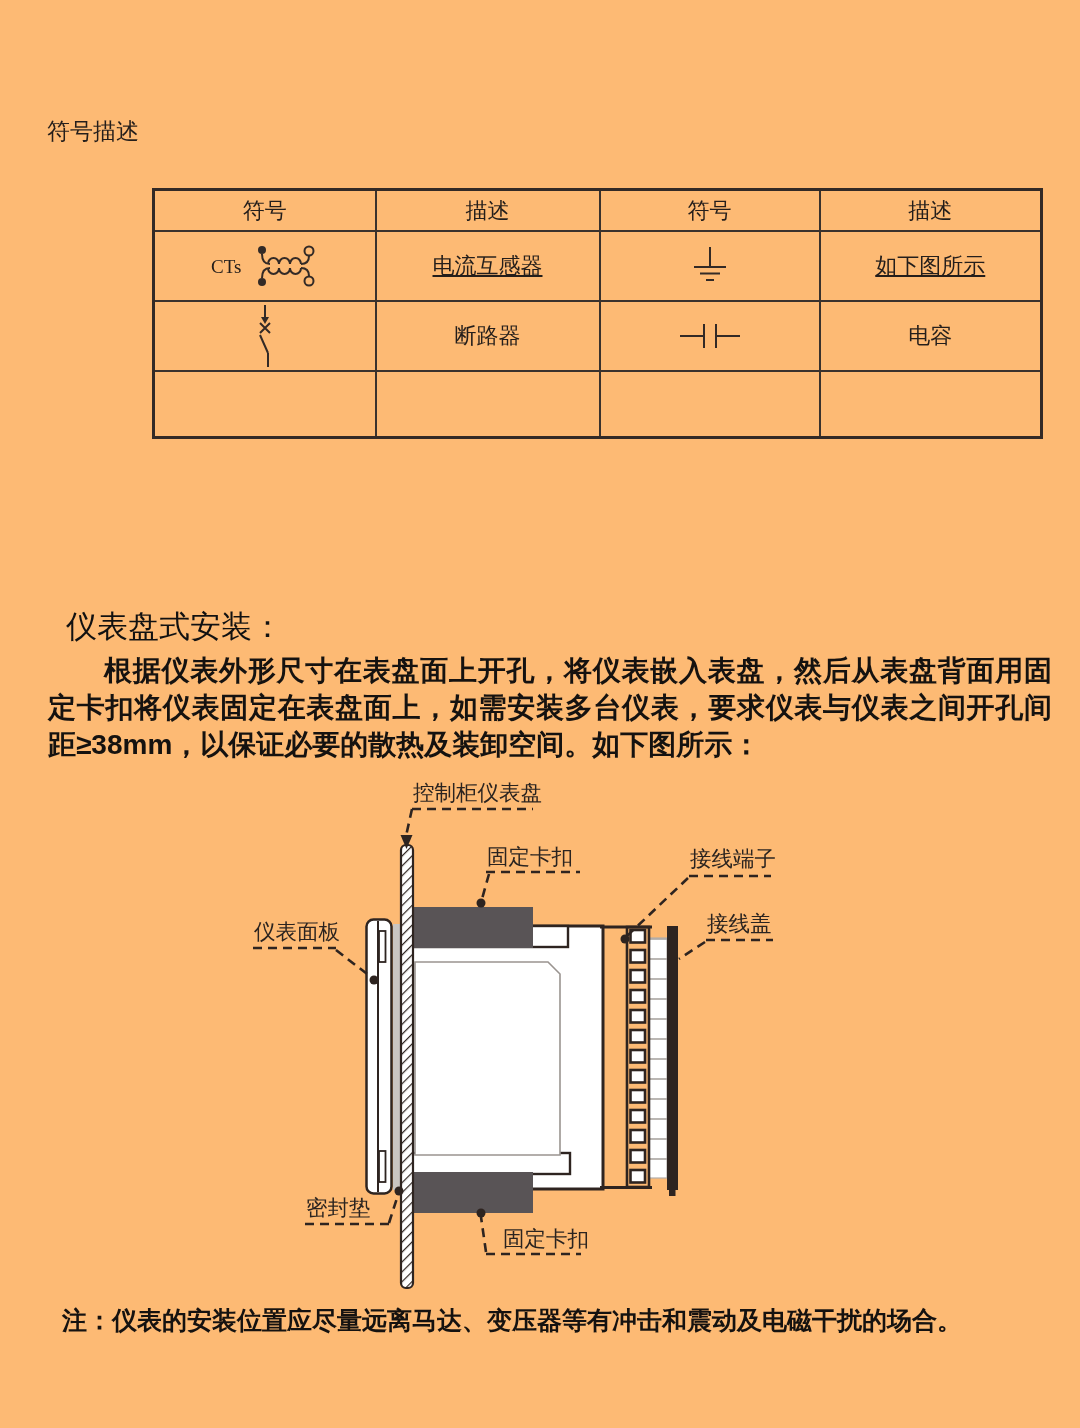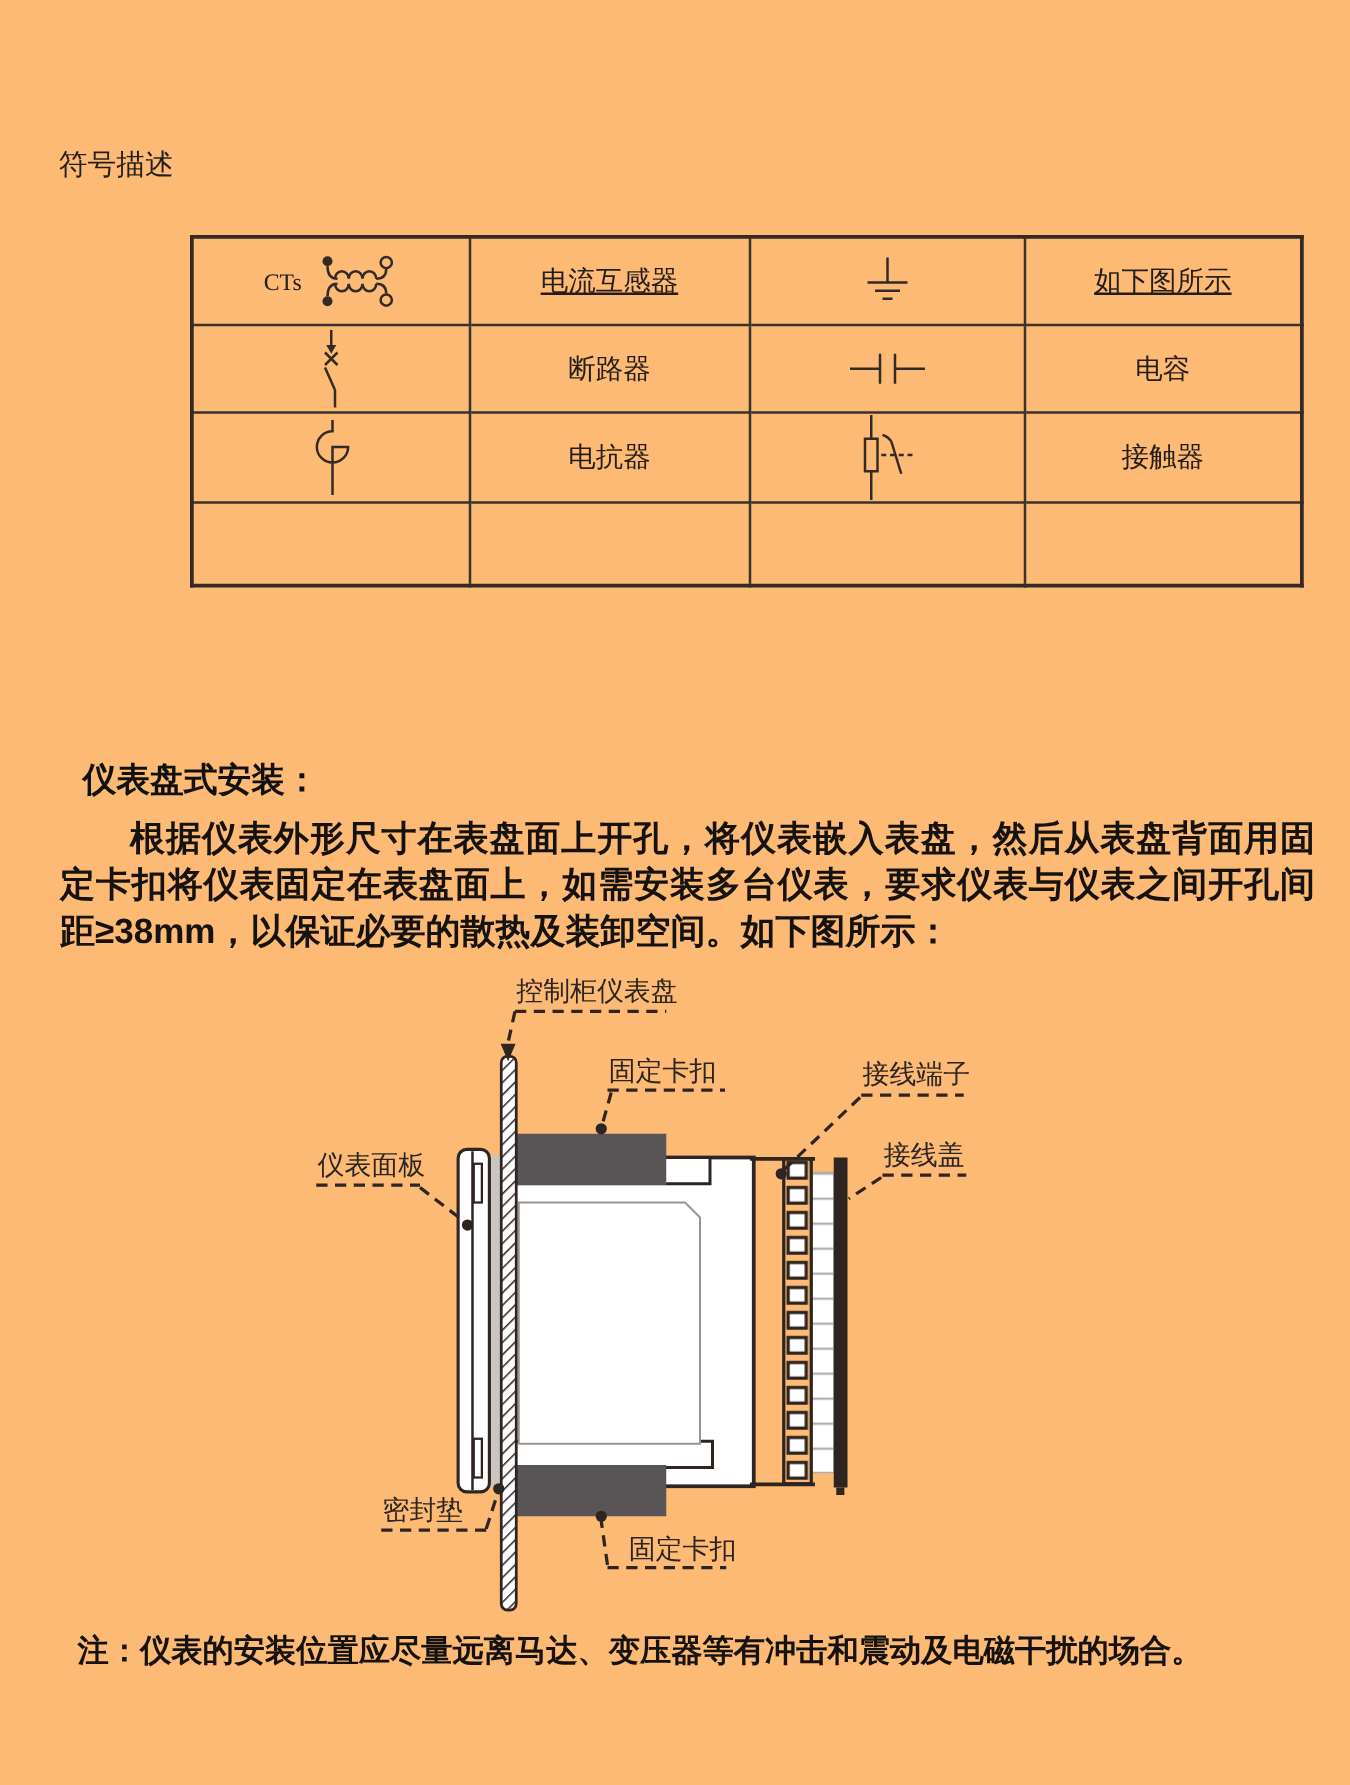--- a/index.html
+++ b/index.html
@@ -15,21 +15,21 @@
   table.symbols td{border:2px solid #3a322d;text-align:center;vertical-align:middle;
                    font-family:"Liberation Serif",serif;font-size:22px;color:#241e1b;padding:0;}
   tr.hrow td{height:39px;}
   tr.r1 td{height:68px;text-decoration:underline;}
   tr.r2 td{height:68px;}
   tr.r3 td{height:69px;}
   tr.r4 td{height:64px;}
   col.c1{width:222px;}col.c2{width:224px;}col.c3{width:220px;}col.c4{width:222px;}
   .symcell svg{display:block;margin:0 auto;}
 
-  .install-title{position:absolute;left:66px;top:606px;font-size:27px;font-weight:700;color:#111;}
+  .install-title{position:absolute;left:66px;top:606px;font-size:31px;font-weight:400;color:#111;}
   .install-par{position:absolute;left:48px;top:652px;width:1004px;font-size:28px;
                line-height:37px;font-weight:600;color:#151210;text-indent:2em;text-align:justify;}
   .bottom-note{position:absolute;left:62px;top:1304px;width:990px;font-size:25px;
                font-weight:600;color:#151210;}
 
   svg.diagram{position:absolute;left:0;top:770px;}
   svg .ln{stroke:#2e2420;fill:none;}
   svg .lead{stroke:#2e2420;fill:none;stroke-width:2.6;stroke-dasharray:9 6;}
   svg text.dlabel{font-size:21.5px;font-weight:500;fill:#2b2420;
                   font-family:"Liberation Sans",sans-serif;}
@@ -43,20 +43,26 @@
   <div class="doc-heading">符号描述</div>
 
   <table class="symbols">
     <colgroup>
         <col class="c1">
         <col class="c2">
         <col class="c3">
         <col class="c4">
       </colgroup>
     <tbody>
+        <tr class="hrow">
+      <td>符号</td>
+      <td>描述</td>
+      <td>符号</td>
+      <td>描述</td>
+    </tr>
     <tr class="r1">
       <td class="symcell">
         <svg width="116" height="56" viewBox="0 0 116 56">
           <text x="4" y="35" font-size="19" fill="#241e1b" font-family="Liberation Serif, serif">CTs</text>
           <circle cx="55" cy="12" r="4" fill="#332a26"></circle>
           <path class="sym" d="M55 16 Q55 26 63 26"></path>
           <path class="sym" d="M61 26 a5.5 6 0 0 1 11 0 a5.5 6 0 0 1 11 0 a5.5 6 0 0 1 11 0"></path>
           <path class="sym" d="M94 26 Q102 26 102 18"></path>
           <circle class="sym" cx="102" cy="13" r="4.5" fill="#fff"></circle>
           <circle cx="55" cy="44" r="4" fill="#332a26"></circle>
@@ -82,39 +88,20 @@
           <path class="sym" d="M8 19 L18 29 M18 19 L8 29 M8 31 L16 49 M16 49 V63"></path>
         </svg>
       </td>
       <td>断路器</td>
       <td class="symcell">
         <svg width="64" height="28" viewBox="0 0 64 28">
           <path class="sym" d="M2 14 H26 M26 2 V26 M38 2 V26 M38 14 H62"></path>
         </svg>
       </td>
       <td>电容</td>
-    </tr>
-    <tr class="r3">
-      <td class="symcell">
-        <svg width="46" height="62" viewBox="0 0 46 62">
-          <path class="sym" d="M24 1 V10 A12.5 12.5 0 1 0 36.5 22.5 H24 V61"></path>
-        </svg>
-      </td>
-      <td>电抗器</td>
-      <td class="symcell">
-        <svg width="54" height="70" viewBox="0 0 54 70">
-          <path class="sym" d="M14 1 V20"></path>
-          <rect class="sym" x="9" y="20" width="10" height="26" fill="#fff"></rect>
-          <path class="sym" d="M14 46 V69"></path>
-          <path class="sym" d="M30 22 q-3 -4 -7 -5"></path>
-          <path class="sym" d="M30 22 L38 48"></path>
-          <path class="sym" stroke-dasharray="4 3" d="M22 33 H50"></path>
-        </svg>
-      </td>
-      <td>接触器</td>
     </tr>
     <tr class="r4">
       <td></td>
       <td></td>
       <td></td>
       <td></td>
     </tr>
   </tbody>
     </table>
 

